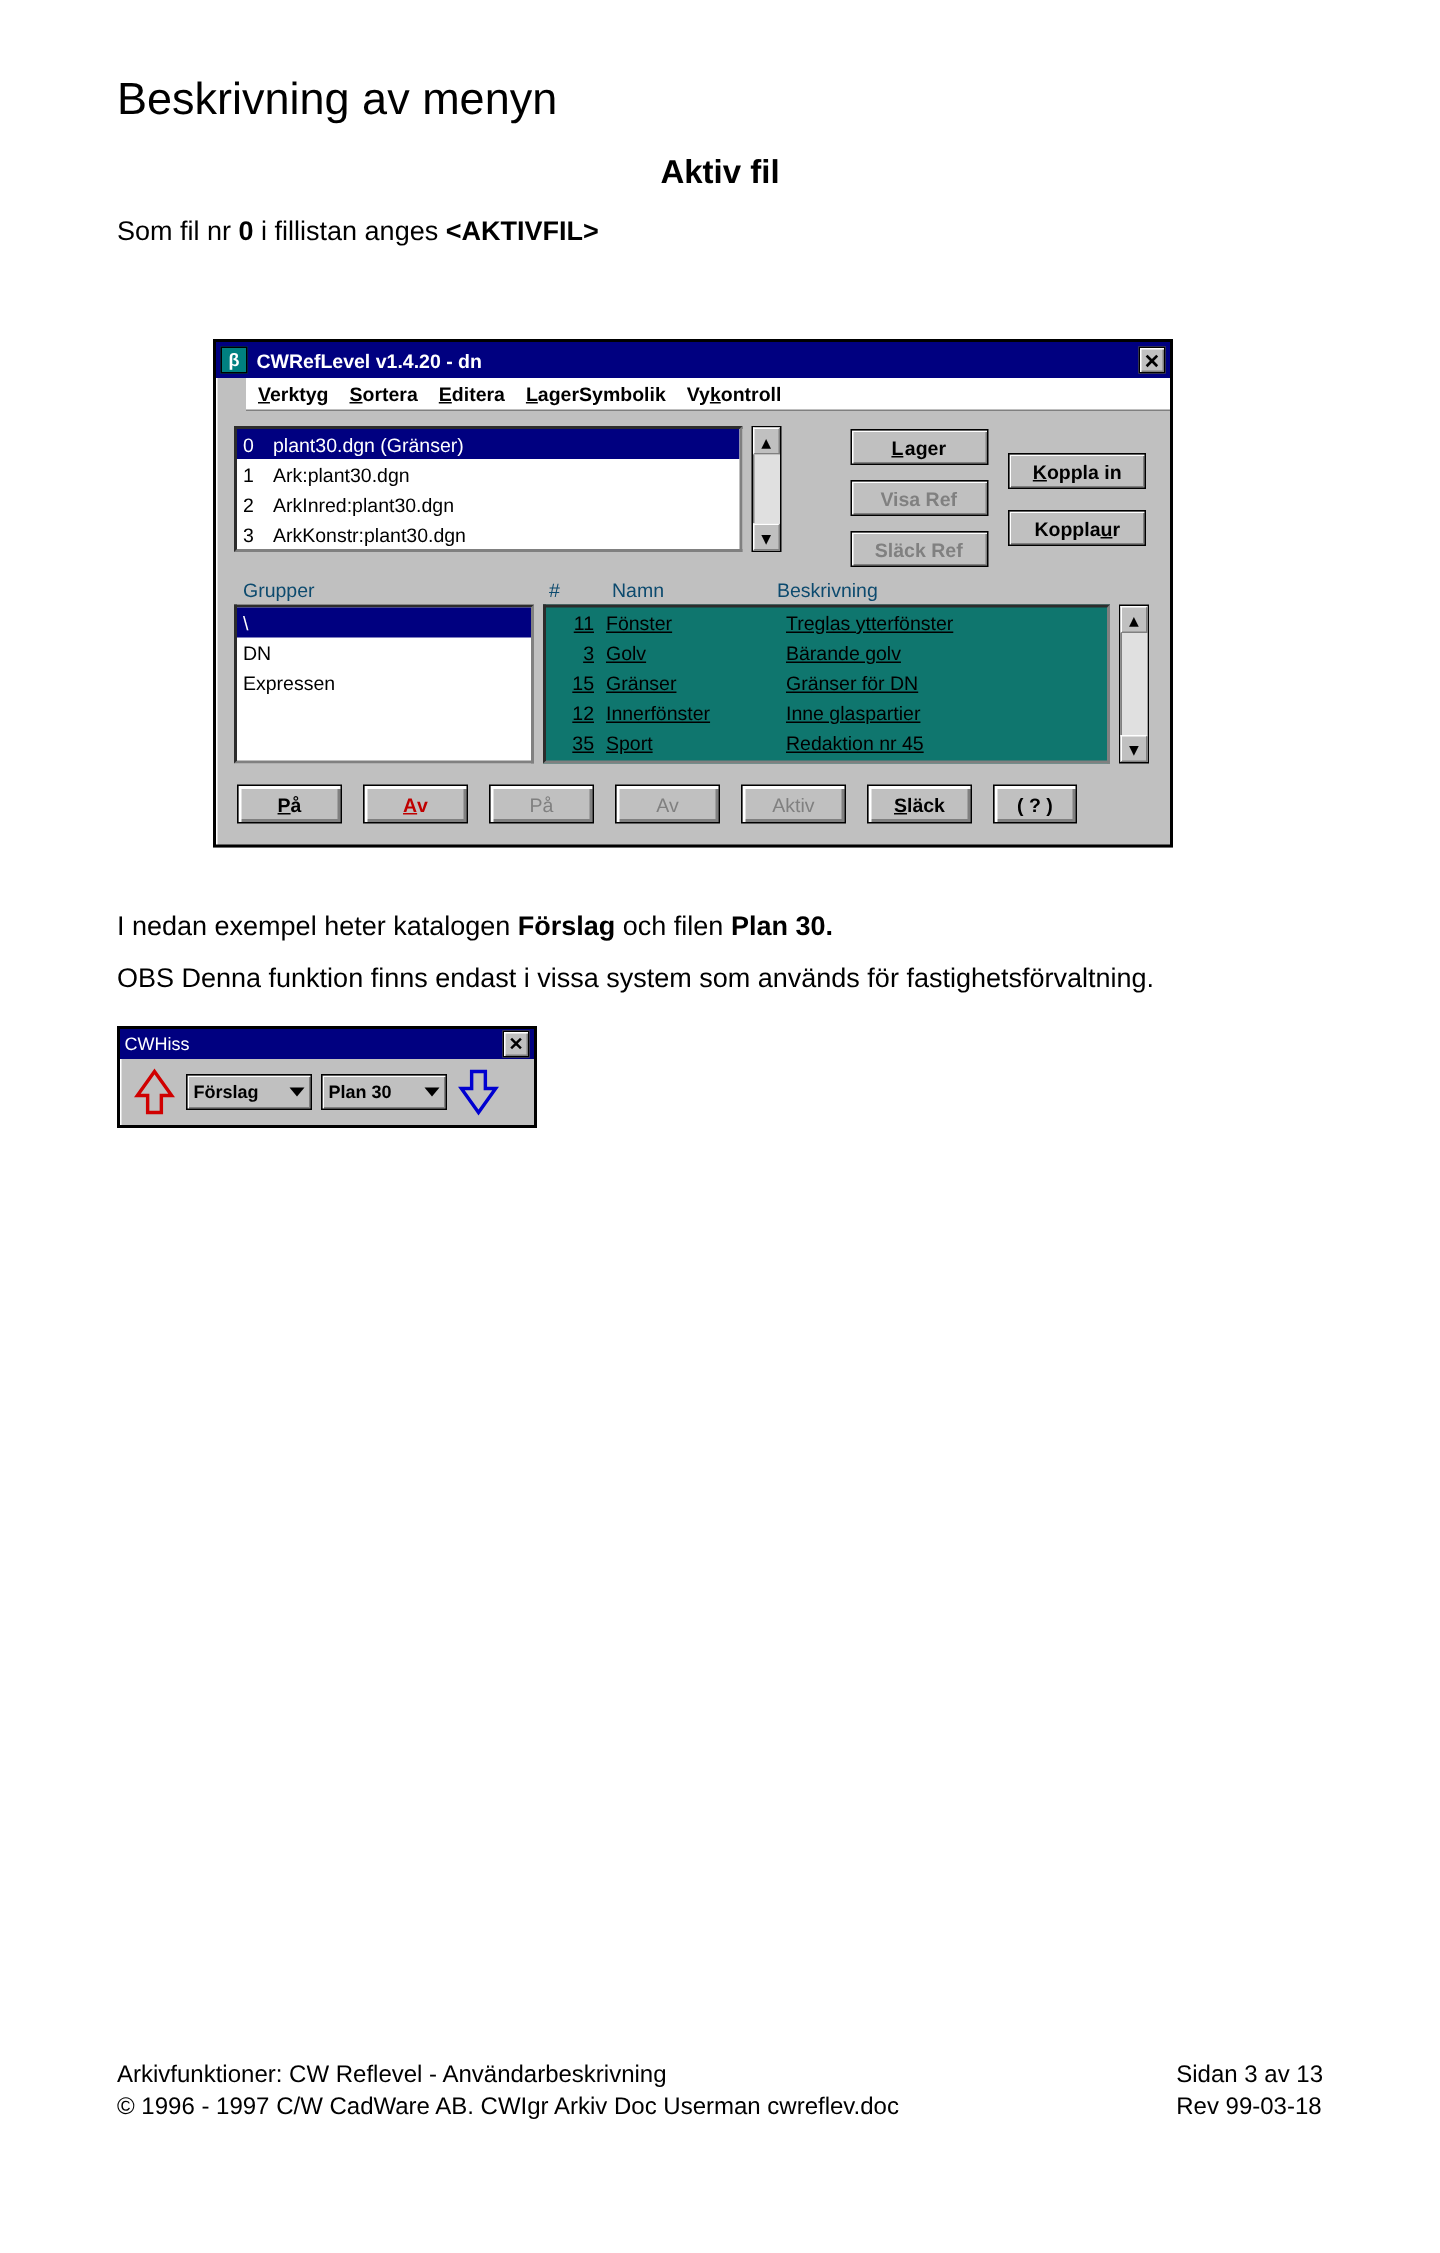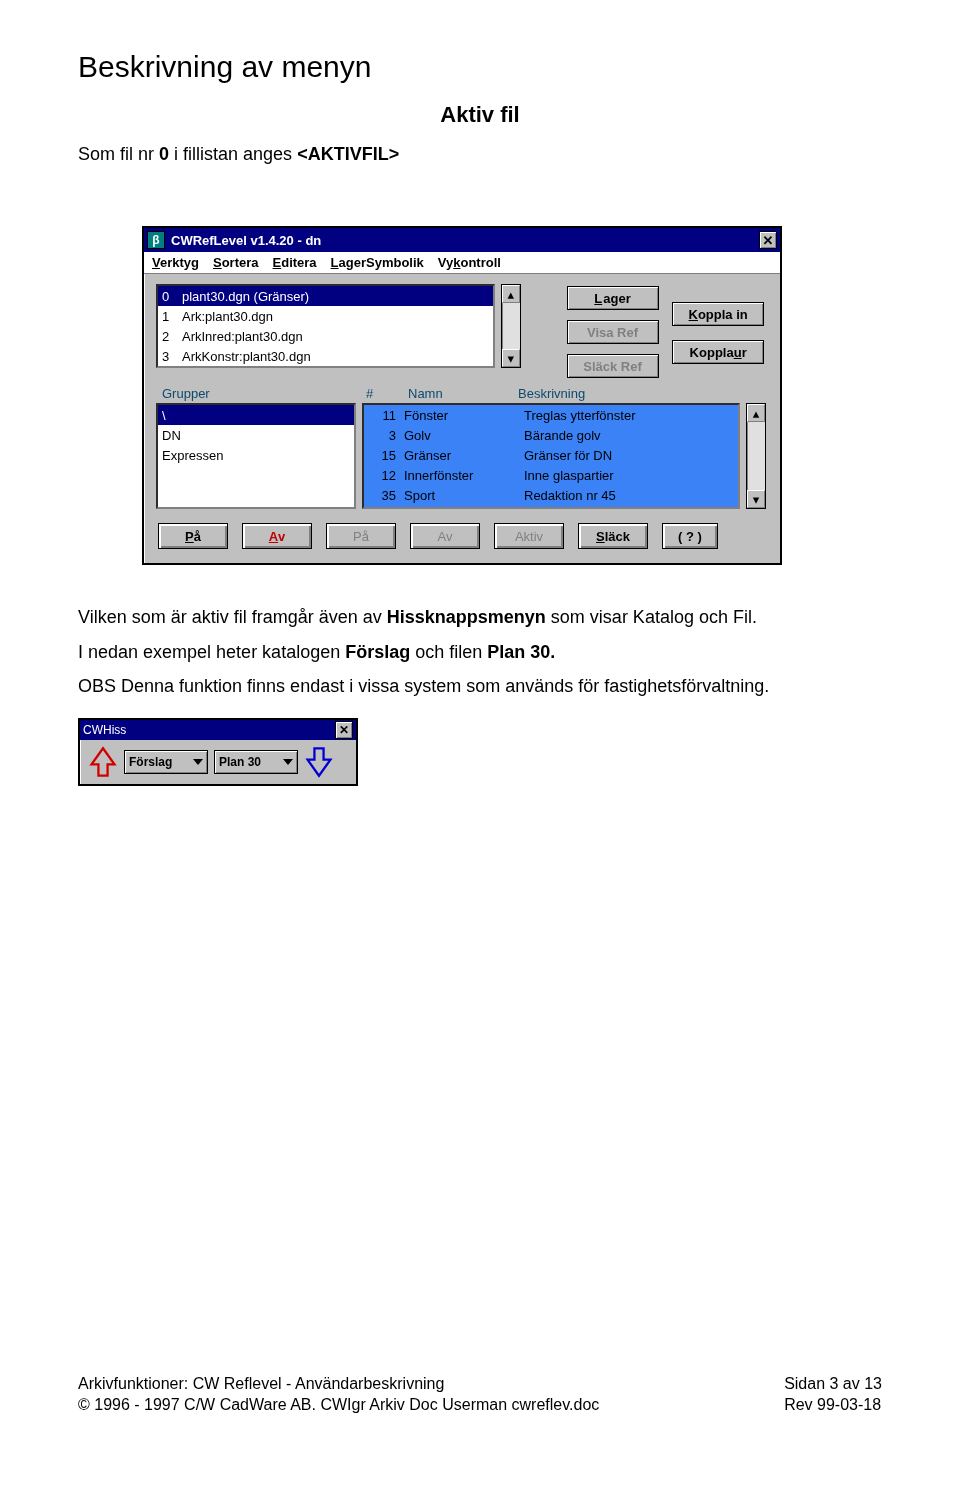--- a/index.html
+++ b/index.html
@@ -72,20 +72,21 @@
     font-weight:bold;
     color:#000;
   }
   .menubar {
     background: #fff;
     padding: 3px 8px;
     display: flex;
     gap: 14px;
     font-weight: bold;
     border-bottom: 1px solid #808080;
+    margin-left: 20px;
   }
   .menubar span u { text-decoration: underline; }
   .body {
     padding: 10px 12px 14px 12px;
   }
   .toprow {
     display: flex;
     gap: 6px;
     align-items: flex-start;
     margin-bottom: 8px;
@@ -165,22 +166,23 @@
   .grouplist .row, .detaillist .row {
     display:flex;
     height:20px;
     align-items:center;
     padding:0 4px;
   }
   .grouplist .row.sel { background:#000080;color:#fff; }
   .detaillist {
     width: 378px;
     height:106px;
-    background:#3b82f6;
+    background:#0f766e;
     border:2px inset #808080;
+    text-decoration:underline;
   }
   .detaillist .c-num { width: 36px; text-align:right; padding-right:8px;}
   .detaillist .c-name { width: 120px; }
   .detaillist .c-desc { flex:1; }
   .btnrow {
     display:flex;
     gap:14px;
     margin-top:14px;
     padding:0 2px;
   }
@@ -374,23 +376,20 @@
           </div>
         <div class="smallbtn"><u>S</u>läck</div>
         <div class="smallbtn narrow">
             <span>( ? )</span>
           </div>
       </div>
     </div>
   </div>
 
   <div class="para">
-    <span>Vilken som är aktiv fil framgår även av </span><span class="bold">Hissknappsmenyn</span><span> som visar Katalog och Fil.</span>
-  </div>
-  <div class="para">
     <span>I nedan exempel heter katalogen </span><span class="bold">Förslag</span><span> och filen </span><span class="bold">Plan 30.</span>
   </div>
   <div class="para">OBS Denna funktion finns endast i vissa system som används för fastighetsförvaltning.</div>
 
   <div class="hisswin">
     <div class="titlebar">
       <div class="title">CWHiss</div>
       <div class="xbtn">✕</div>
     </div>
     <div class="hissbody">

